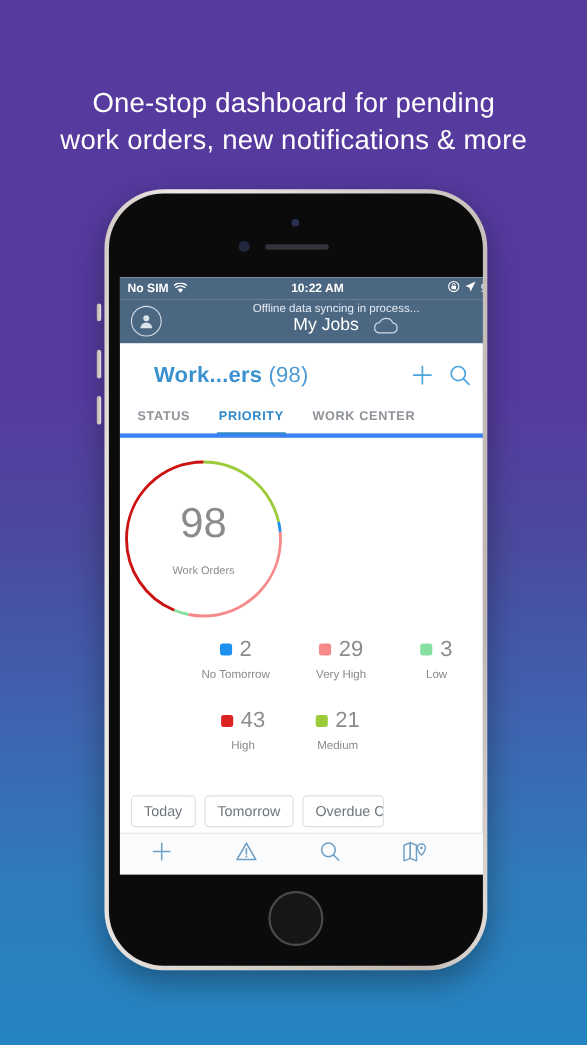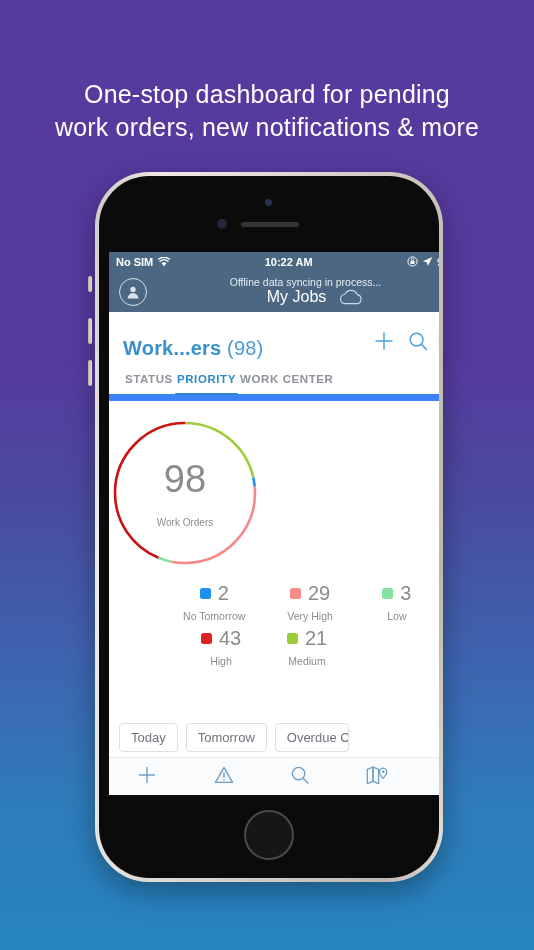--- a/index.html
+++ b/index.html
@@ -118,34 +118,34 @@
     display:flex; flex-direction:column; align-items:center; justify-content:center;
   }
   .sync-text { font-size: 10.5px; color: #e4ebf2; line-height: 12px; }
   .nav-title-row { display:flex; align-items:flex-start; gap: 12px; margin-left: 20px; }
   .nav-title { font-size: 16px; font-weight: 400; color:#fff; line-height:18px; }
   .dots { display:flex; gap:3px; flex-shrink:0; padding-left:4px; }
   .dots span { width:3px; height:3px; border-radius:50%; background:#dfe7ef; display:block; }
 
   
   .titlebar {
-    display:flex; align-items:flex-end; padding: 10px 14px 6px 14px; gap: 0;
+    display:flex; align-items:center; padding: 10px 14px 6px 14px; gap: 0; margin-left: 17px;
   }
   .app-title { font-size: 20px; font-weight: 700; color: #3a91cf; letter-spacing:.2px; }
   .app-title .count { font-weight: 400; color: #4c9ad4; }
   .title-actions { margin-left:auto; display:flex; align-items:center; gap: 12px; }
   .icon-btn { color: #4da3dd; display:flex; align-items:center; justify-content:center; }
   .help-card {
     width: 38px; height: 38px; border-radius: 10px; background:#fff;
     box-shadow: 0 1px 5px rgba(0,0,0,.20);
     display:flex; align-items:center; justify-content:center;
   }
 
   
-  .tabs { display:flex; padding: 0 14px; border-bottom: 7px solid #3b82f6; }
+  .tabs { display:flex; padding: 0 14px; border-bottom: 4px solid #3b82f6; gap: 22px; }
   .tab {
     font-size: 11.5px; font-weight: 700; letter-spacing:.6px;
     color:#8d9399; padding: 7px 2px 9px 2px; position:relative;
   }
   .tab.active { color: #2f88c8; }
   .tab.active::after {
     content:""; position:absolute; left:0; right:0; bottom:-1px;
     height: 2.5px; background:#2f88c8; border-radius:2px;
   }
 
@@ -156,21 +156,21 @@
     position:absolute; inset:0; display:flex; flex-direction:column;
     align-items:center; justify-content:center;
   }
   .donut-num { font-size: 38px; color:#8b8b8b; font-weight:400; line-height:40px; }
   .donut-label { font-size: 10px; color:#8b8b8b; margin-top:18px; }
 
   
   .legend { padding: 14px 0 0 0; }
   .legend-row { display:flex; justify-content:center; }
   .legend-row.r1 { gap: 42px; }
-  .legend-row.r2 { gap: 42px; margin-top: 6px; padding-right: 74px; }
+  .legend-row.r2 { gap: 42px; margin-top: 26px; padding-right: 74px; }
   .legend-item { display:flex; flex-direction:column; align-items:center; min-width:44px; }
   .legend-top { display:flex; align-items:center; gap:7px; }
   .swatch { width: 11px; height: 11px; border-radius: 2.5px; display:block; }
   .legend-val { font-size: 20px; color:#8b8b8b; line-height:21px; }
   .legend-name { font-size: 10.5px; color:#8b8b8b; margin-top: 6px; }
 
   
   .chipbar {
     position:absolute; left:0; right:0; bottom: 38px;
     display:flex; align-items:center; padding: 0 10px; gap: 8px;

